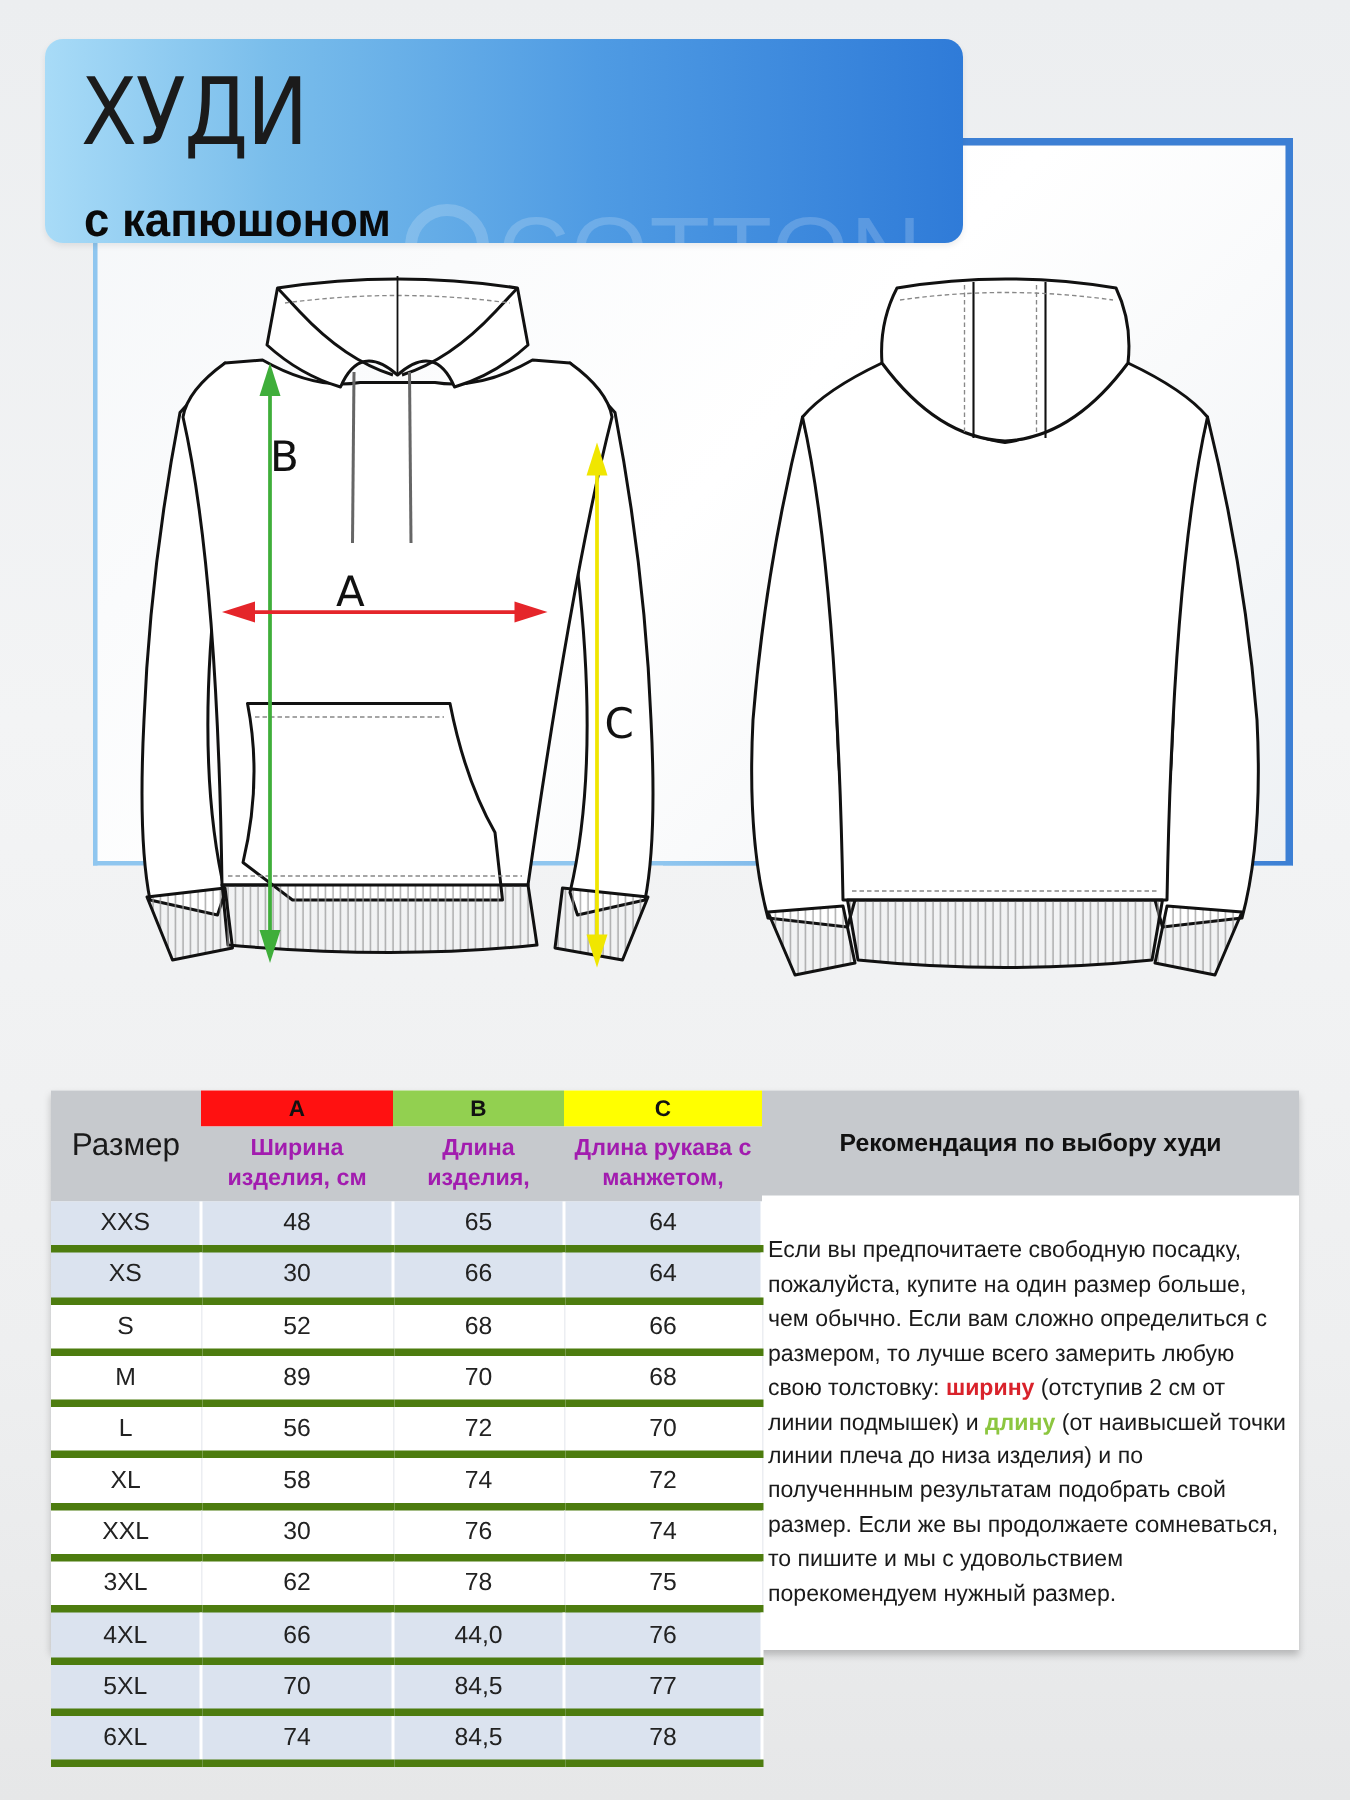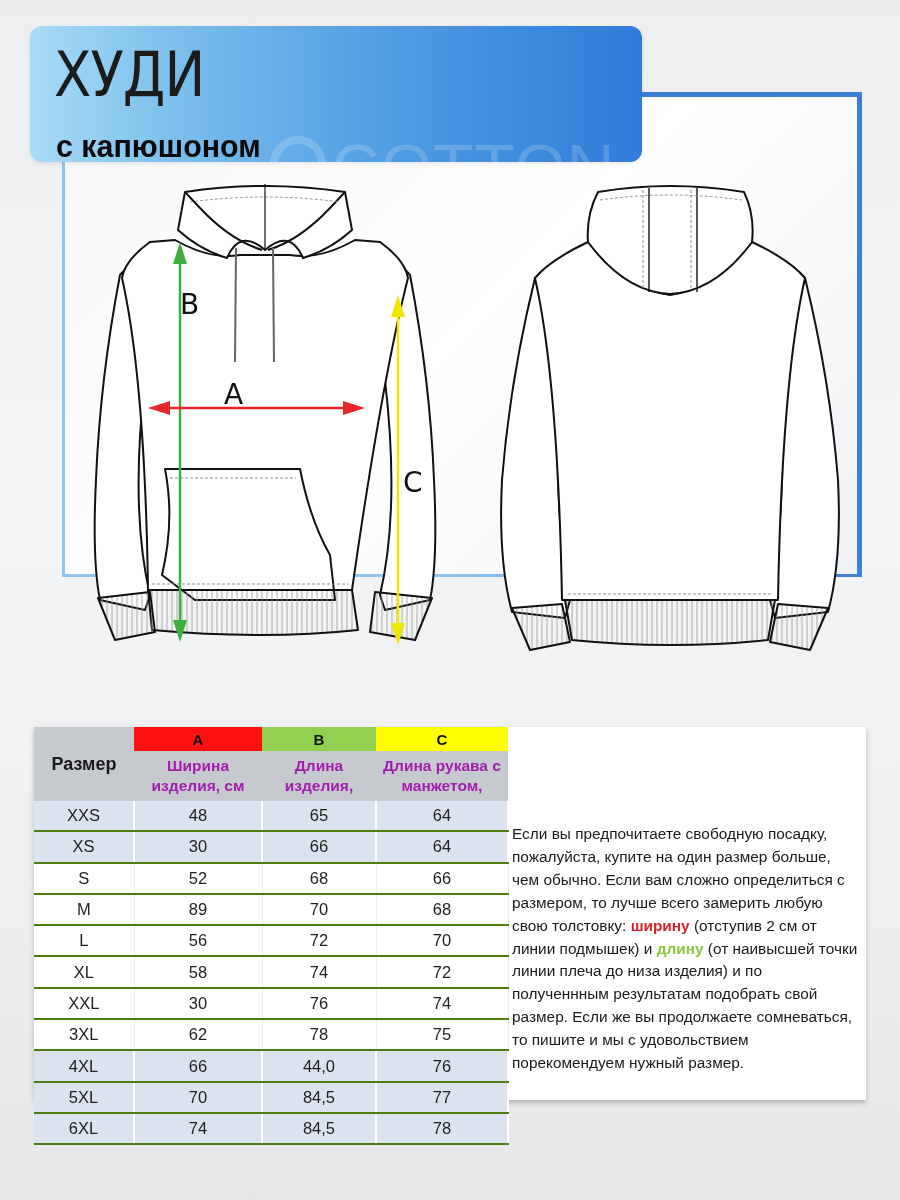--- a/index.html
+++ b/index.html
@@ -61,24 +61,24 @@
   table.sizes {
     position: absolute; left: 0; top: 0; border-collapse: collapse;
     width: 474px; table-layout: fixed;
   }
   table.sizes col.c0 { width: 100px; }
   table.sizes col.c1 { width: 128px; }
   table.sizes col.c2 { width: 114px; }
   table.sizes col.c3 { width: 132px; }
   .hdr-color { height: 22px; font-weight: bold; font-size: 15px; text-align: center; color: #111; }
   .hdr-text { height: 48px; background: #c6c9cd; font-weight: bold; font-size: 15.5px; text-align: center; color: #a21caf; line-height: 1.3; vertical-align: middle; }
-  .size-hdr { background: #c6c9cd; font-weight: bold; font-size: 18px; color: #1a1a1a; text-align: center; vertical-align: middle; }
+  .size-hdr { background: #c6c9cd; font-weight: normal; font-size: 21px; color: #1a1a1a; text-align: center; vertical-align: middle; }
   .sizes td.cell {
     height: 27.3px; text-align: center; font-size: 16.5px; color: #222;
-    border-right: 2px solid #ffffff; border-bottom: 2px solid #4d7c0f;
+    border-right: 2px solid #ffffff; border-bottom: 5px solid #4d7c0f;
   }
   .row-blue td.cell { background: #dbe3ef; }
   .row-white td.cell { background: #ffffff; border-right: 1px solid #eceef2; }
   .rec-header {
     position: absolute; left: 474px; top: 0; width: 358px; height: 70px;
     background: #c6c9cd; display: flex; align-items: center; justify-content: center;
     font-weight: bold; font-size: 16.5px; color: #111;
   }
   .rec-body {
     position: absolute; left: 478px; top: 96px; width: 350px;
@@ -271,14 +271,15 @@
     </tr>
     <tr class="row-blue">
       <td class="cell">6XL</td>
       <td class="cell">74</td>
       <td class="cell">84,5</td>
       <td class="cell">78</td>
     </tr>
   </tbody>
     </table>
 
+  <div class="rec-header">Рекомендация по выбору худи</div>
   <div class="rec-body"><span>Если вы предпочитаете свободную посадку, пожалуйста, купите на один размер больше, чем обычно. Если вам сложно определиться с размером, то лучше всего замерить любую свою толстовку: </span><span class="hl-red">ширину</span><span> (отступив 2 см от линии подмышек) и </span><span class="hl-green">длину</span><span> (от наивысшей точки линии плеча  до низа изделия) и по полученнным результатам подобрать свой размер. Если же вы продолжаете сомневаться, то пишите и мы с удовольствием порекомендуем нужный размер.</span></div>
 </div>
 
 </body></html>

